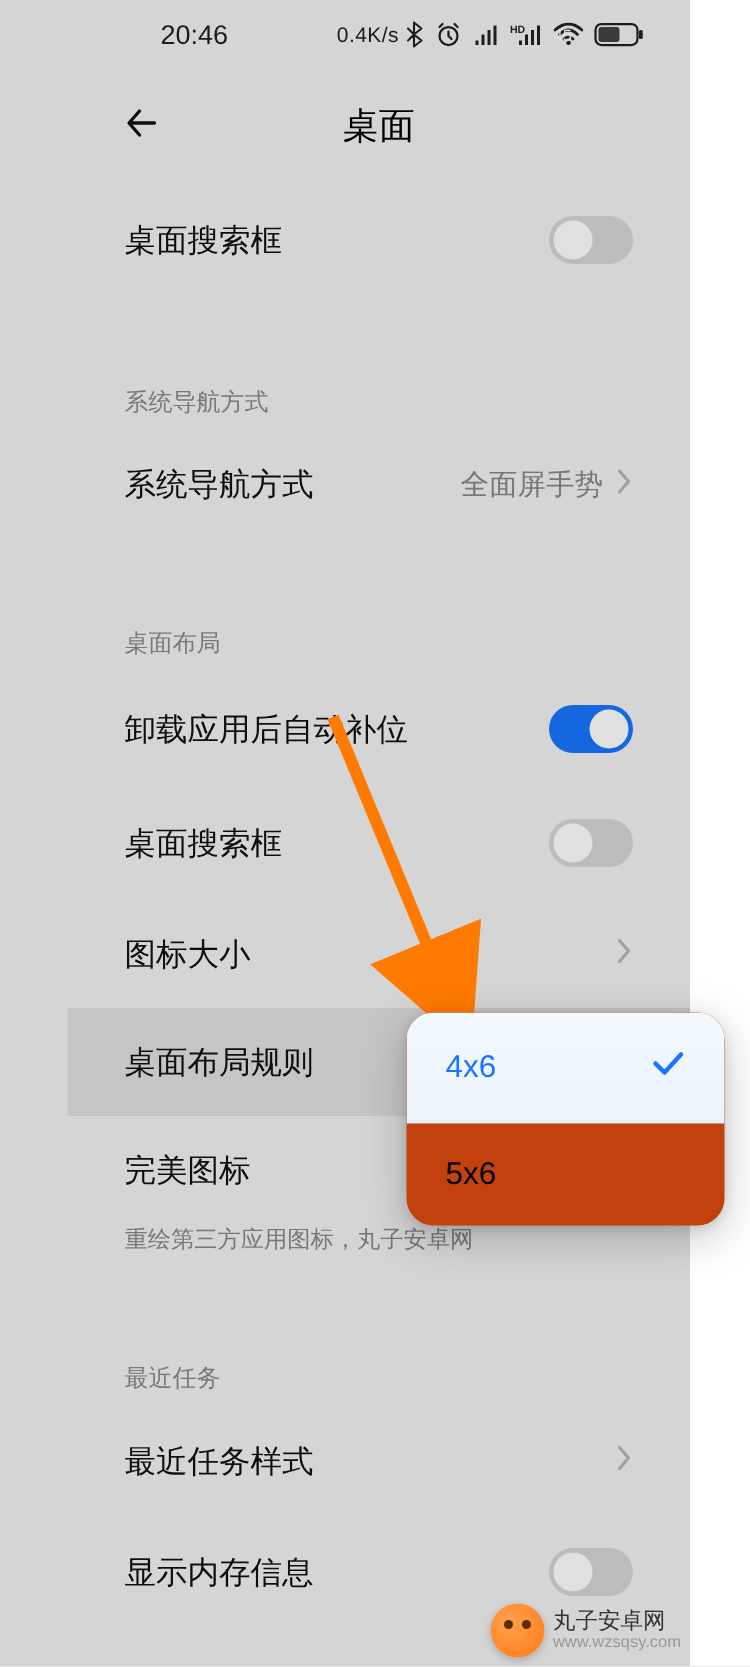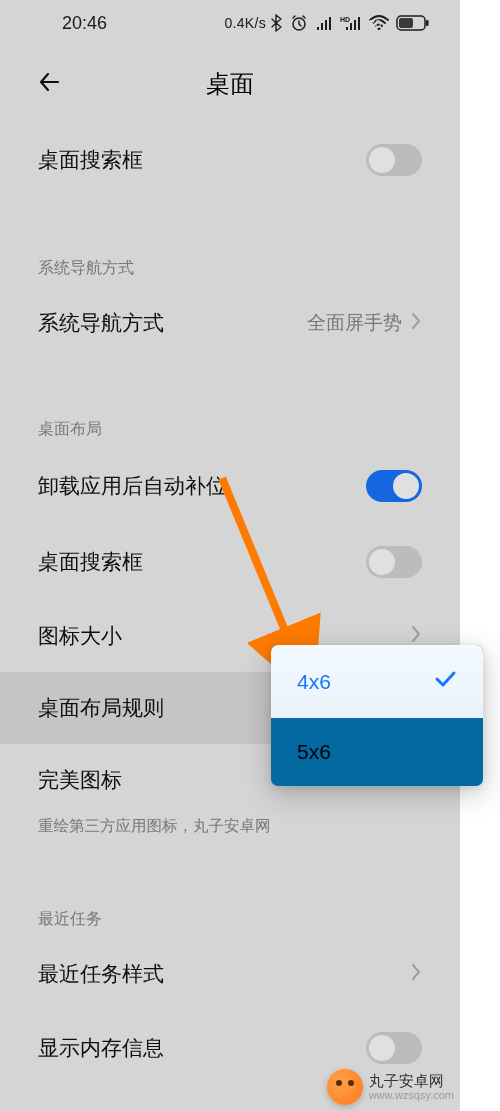--- a/index.html
+++ b/index.html
@@ -1,17 +1,17 @@
 <!DOCTYPE html>
 <html><head>
 <meta charset="utf-8">
 <style>
   * { margin: 0; padding: 0; box-sizing: border-box; }
   html, body { width: 500px; height: 1111px; overflow: hidden; font-family: -apple-system, "Helvetica Neue", Arial, sans-serif; }
-  .screen { position: relative; width: 460px; height: 1111px; background: #f3f3f3; }
+  .screen { position: relative; width: 460px; height: 1111px; background: #f3f3f3; padding-left: 45px; }
   .dim { position: absolute; inset: 0; background: rgba(0,0,0,0.12); pointer-events: none; z-index: 5; }
 
   
   .statusbar { position: relative; height: 46px; display: flex; align-items: center; justify-content: space-between; padding: 0 30px 0 62px; color: #222; font-size: 18px; }
   .statusbar .right { display: flex; align-items: center; gap: 7px; }
   .statusbar .right svg { display: block; }
   .statusbar .kbs { font-size: 14px; letter-spacing: 0.3px; margin-right: -2px; text-align: center; }
   .battery { display: flex; align-items: center; }
 
   
@@ -31,21 +31,21 @@
 
   
   .toggle { width: 56px; height: 32px; border-radius: 16px; position: relative; }
   .toggle.off { background: #d6d6d6; }
   .toggle.on { background: #1976ff; }
   .knob { position: absolute; width: 26px; height: 26px; border-radius: 50%; background: #fff; top: 3px; }
   .toggle.off .knob { left: 3px; }
   .toggle.on .knob { right: 3px; }
 
   
-  .popup { position: absolute; z-index: 10; left: 271px; top: 645px; width: 212px; background: #0369a1; border-radius: 7px; box-shadow: 0 8px 30px rgba(0,0,0,0.22), 0 2px 8px rgba(0,0,0,0.10); overflow: hidden; }
+  .popup { position: absolute; z-index: 10; left: 271px; top: 675px; width: 212px; background: #c2410c; border-radius: 18px; box-shadow: 0 8px 30px rgba(0,0,0,0.22), 0 2px 8px rgba(0,0,0,0.10); overflow: hidden; }
   .popup-item { display: flex; align-items: center; justify-content: space-between; padding: 22px 26px; font-size: 21px; }
   .popup-item.selected { background: linear-gradient(#f3f9ff,#eaf2fb); color: #1976ff; font-weight: 500; }
   .popup-item .check { color: #1976ff; }
 
   
   .arrow-svg { position: absolute; z-index: 6; left: 210px; top: 470px; pointer-events: none; }
 
   
   .wm { position: absolute; z-index: 11; right: 6px; bottom: 6px; display: flex; align-items: center; gap: 6px; }
   .wm-logo { width: 36px; height: 36px; border-radius: 50%; background: radial-gradient(circle at 35% 35%, #ffa04a, #ff7a1a); position: relative; box-shadow: 0 2px 6px rgba(0,0,0,0.2); }
@@ -81,21 +81,21 @@
           <path d="M1 5 Q10 -3 19 5 M4 8 Q10 2 16 8 M7 11 Q10 8 13 11" stroke="#222" stroke-width="1.8" fill="none" stroke-linecap="round"></path>
           <circle cx="10" cy="13.5" r="1.5" fill="#222"></circle>
         </svg>
       <span class="battery">
         <svg width="34" height="18" viewBox="0 0 34 18">
             <rect x="1" y="2" width="28" height="14" rx="4" stroke="#222" stroke-width="1.5" fill="none"></rect>
             <rect x="30" y="6" width="2.5" height="6" rx="1" fill="#222"></rect>
             <rect x="3" y="4" width="14" height="10" rx="2" fill="#222" opacity="0.85"></rect>
             <text x="8" y="13" font-size="10" fill="#fff" font-weight="500"> </text>
           </svg>
-        <span style="position:absolute; font-size:11px; color:#fff; transform:translateX(-27px) translateY(1px); font-weight:500;">70</span>
+        <span style="position:absolute; font-size:11px; color:#fff; transform:translateX(-27px) translateY(1px); font-weight:500;">45</span>
       </span>
     </div>
   </div>
 
   <div class="header">
     <span class="back">
       <svg width="28" height="28" viewBox="0 0 28 28">
           <path d="M22 14 H6 M12 6 L5 14 L12 22" stroke="#111" stroke-width="2.2" fill="none" stroke-linecap="round" stroke-linejoin="round"></path>
         </svg>
     </span>

